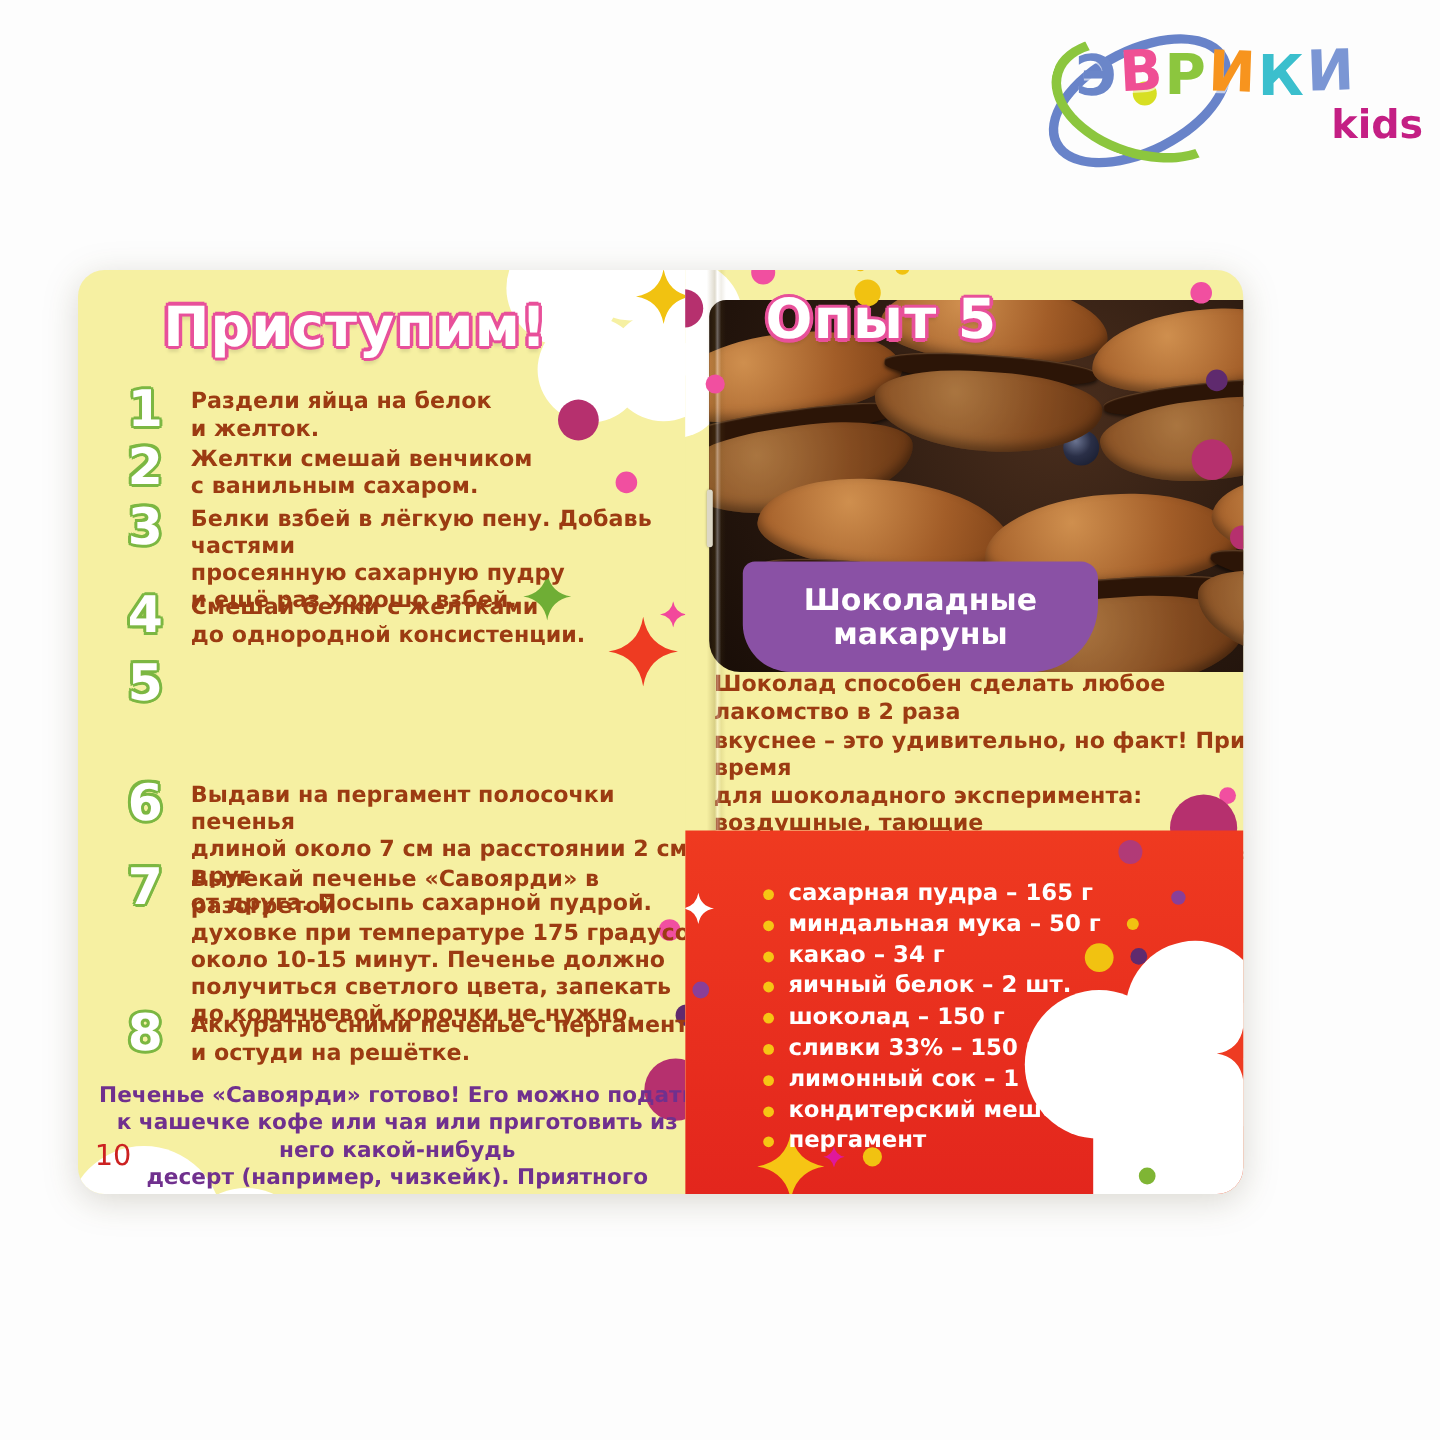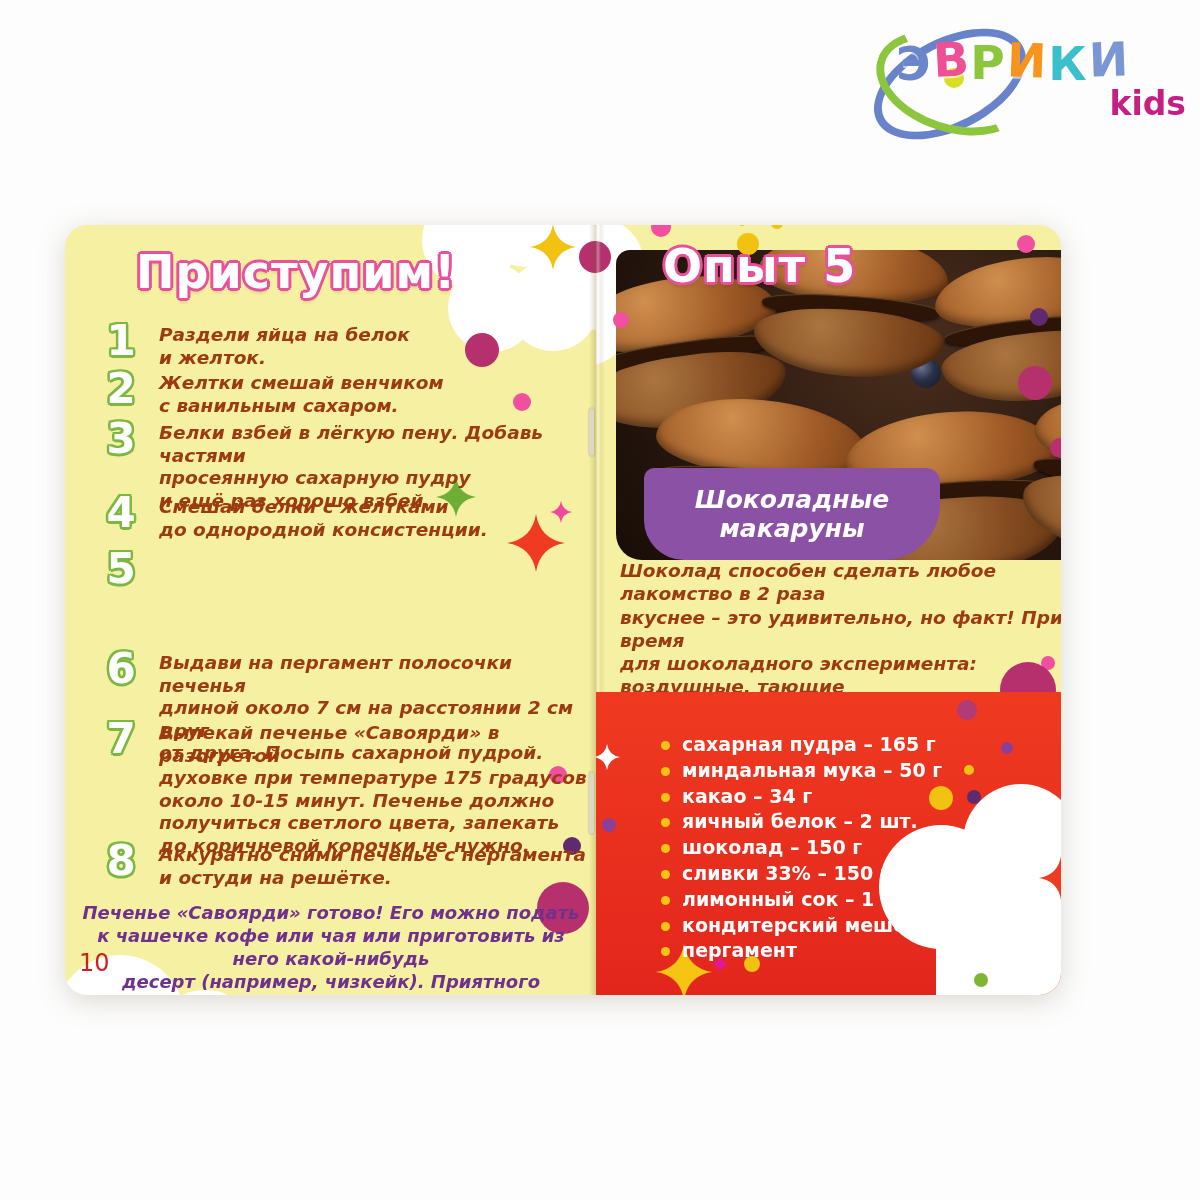--- a/index.html
+++ b/index.html
@@ -4,39 +4,39 @@
 <style>
   html,body { margin:0; padding:0; background:#ffffff; }
   .stage { position:relative; width:1200px; height:1200px; background:#fdfdfd; overflow:hidden;
            font-family:"DejaVu Sans", sans-serif; }
 
   
   .booklet { position:absolute; left:65px; top:225px; width:1062px; height:770px;
              filter:drop-shadow(0 6px 14px rgba(60,50,10,.18)); }
   .page { position:absolute; top:0; height:770px; background:#f6f0a2; overflow:hidden; }
   .page.left  { left:0;     width:531px; border-radius:22px 0 0 22px; }
-  .page.right { left:531px; width:465px; border-radius:0 22px 22px 0; }
+  .page.right { left:506px; width:465px; border-radius:0 22px 22px 0; }
 
   .seam { position:absolute; left:524px; top:0; width:16px; height:770px;
           background:linear-gradient(90deg, rgba(110,90,30,0) 0%, rgba(110,90,30,.22) 42%,
                      rgba(255,255,255,.35) 55%, rgba(110,90,30,.10) 75%, rgba(110,90,30,0) 100%);
           pointer-events:none; }
   .staple { position:absolute; width:5px; background:#ddd8c6; border-radius:3px;
             box-shadow:0 0 2px rgba(0,0,0,.35); }
 
   
   .o-pink { color:#fff;
     text-shadow:3px 0 0 #e8509a,-3px 0 0 #e8509a,0 3px 0 #e8509a,0 -3px 0 #e8509a,
                 2px 2px 0 #e8509a,-2px 2px 0 #e8509a,2px -2px 0 #e8509a,-2px -2px 0 #e8509a,
                 0 5px 3px rgba(0,0,0,.10);margin-left:37px; }
   .o-green { color:#fff;
     text-shadow:2.5px 0 0 #7cb742,-2.5px 0 0 #7cb742,0 2.5px 0 #7cb742,0 -2.5px 0 #7cb742,
                 2px 2px 0 #7cb742,-2px 2px 0 #7cb742,2px -2px 0 #7cb742,-2px -2px 0 #7cb742; }
 
-  .pre { white-space:pre-line;font-style:italic; }
+  .pre { white-space:pre-line; }
 
   
   .lp-title { position:absolute; left:34px; top:20px; font-size:46px; font-weight:bold;
               letter-spacing:1px; }
   .step { position:absolute; left:30px; display:flex; align-items:flex-start; }
   .step .num { width:52px; font-size:42px; line-height:1; font-weight:bold; text-align:center;
                flex:0 0 52px; }
   .step .txt { margin-left:12px; padding-top:4px; font-size:18.5px; line-height:1.22;
                font-weight:bold; color:#9c3b12; }
   .lp-footer { position:absolute; left:10px; top:676px; width:512px; text-align:center;

